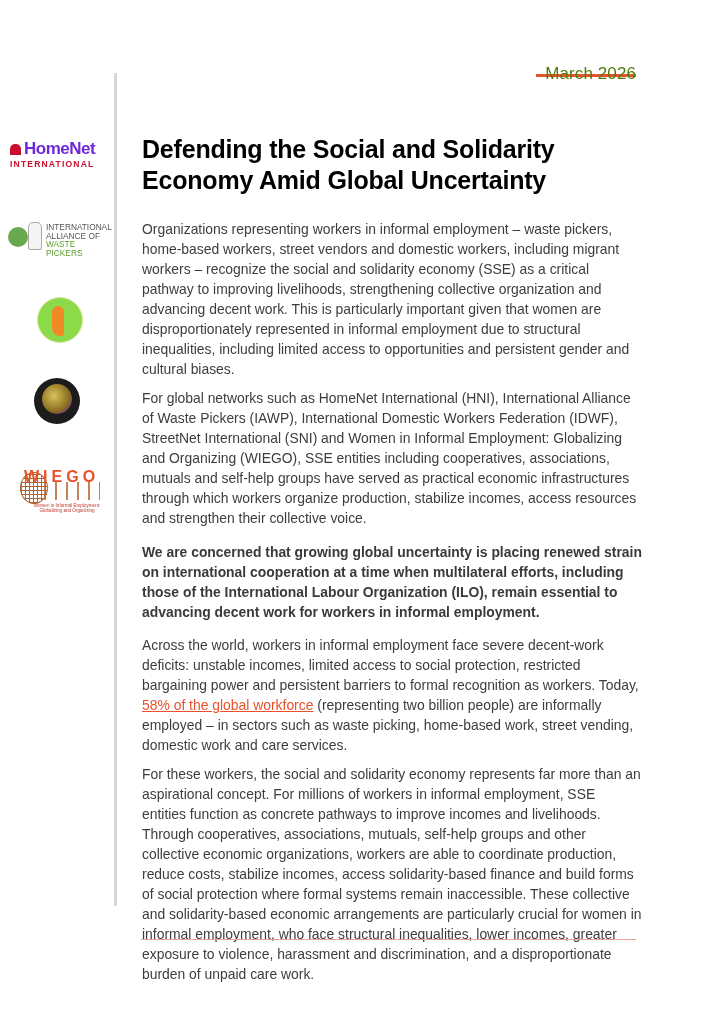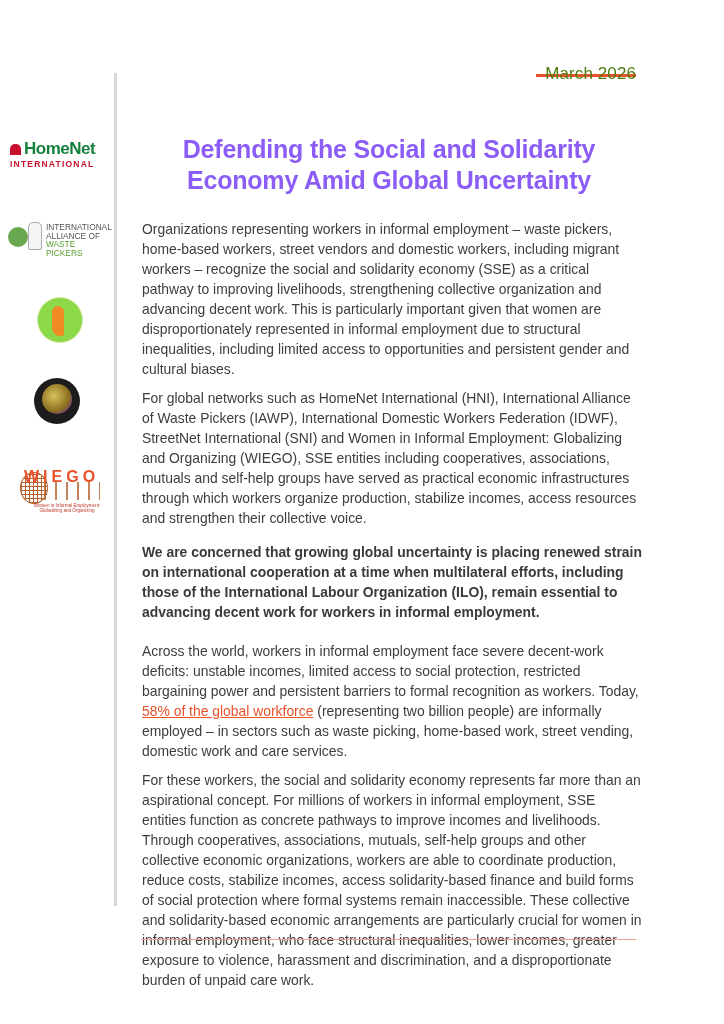--- a/index.html
+++ b/index.html
@@ -1,32 +1,32 @@
 <!DOCTYPE html>
 <html><head>
 <meta charset="utf-8">
 <style>
   html, body { margin: 0; padding: 0; background: #ffffff; }
   body { width: 724px; height: 1024px; position: relative; overflow: hidden;
          font-family: "Liberation Sans", "DejaVu Sans", sans-serif; color: #3b3b3b; }
   .vbar { position: absolute; left: 114px; top: 73px; width: 3px; height: 833px; background: #d7d7d7; }
   .date-rule { position: absolute; left: 536px; top: 74px; width: 100px; height: 3px; background: #e8522a; }
   .date { position: absolute; right: 88px; top: 64px; font-size: 17px; font-weight: normal; color: #4d7c0f; letter-spacing: 0.1px; }
-  .title { position: absolute; left: 142px; top: 134px; width: 494px; text-align: center;
-           font-size: 25px; line-height: 31px; font-weight: bold; color: #8b5cf6; letter-spacing: -0.2px; }
+  .title { position: absolute; left: 142px; top: 134px; width: 494px; 
+           font-size: 25px; line-height: 31px; font-weight: bold; color: #000000; letter-spacing: -0.2px; }
   .body { position: absolute; left: 142px; top: 219px; width: 500px; font-size: 13.9px; line-height: 20px; color: #3d3d3d; }
   .body p { margin: 0 0 9px 0; }
-  .body p.bold { font-weight: bold; color: #3a3a3a; margin-top: 14px; margin-bottom: 19px; }
+  .body p.bold { font-weight: bold; color: #3a3a3a; margin-top: 14px; margin-bottom: 13px; }
   .link { color: #e8522a; text-decoration: underline; text-align: right; }
   .bottom-rule { position: absolute; left: 141px; top: 939px; width: 495px; height: 1px; background: #e9a38e; }
 
   
   .logo { position: absolute; }
   .hni { left: 10px; top: 140px; width: 100px; }
-  .hni .name { font-size: 17px; font-weight: bold; color: #15803d; letter-spacing: -0.5px; line-height: 18px; }
+  .hni .name { font-size: 17px; font-weight: bold; color: #6d28d9; letter-spacing: -0.5px; line-height: 18px; }
   .hni .house { display:inline-block; width: 11px; height: 11px; background:#c8102e; border-radius: 5px 5px 0 0; margin-right: 3px; vertical-align: -1px; }
   .hni .sub { font-size: 8.5px; font-weight: bold; color: #c8102e; letter-spacing: 1.2px; margin-top: 1px; }
   .iawp { left: 8px; top: 222px; width: 100px; height: 30px; }
   .iawp .globe { position:absolute; left:0; top:5px; width:20px; height:20px; border-radius:50%; background:#6aa84f; }
   .iawp .fig { position:absolute; left:20px; top:0; width:12px; height:26px; border:1px solid #aaa; border-radius:5px 5px 2px 2px; background:#f4f4f4; }
   .iawp .txt { position:absolute; left:38px; top:1px; font-size: 8.3px; line-height: 8.5px; color:#555; }
   .iawp .txt .g { color:#5a9e2f; }
   .idwf { left: 37px; top: 297px; width: 44px; height: 44px; border-radius: 50%; background: #8cd94a; border: 1px solid #d8e8a0; }
   .idwf .person { position:absolute; left:14px; top:8px; width:12px; height:30px; background:#f08a24; border-radius:6px 6px 2px 8px; }
   .sni { left: 34px; top: 378px; width: 46px; height: 46px; border-radius: 50%; background: #1c1c1c; }

